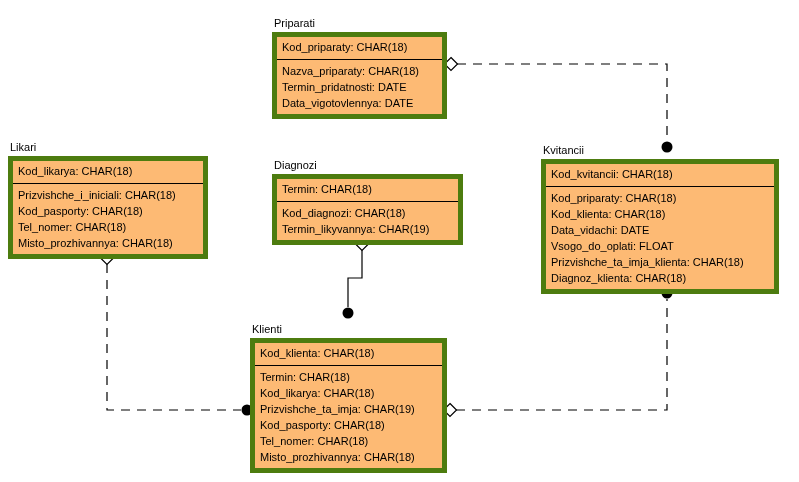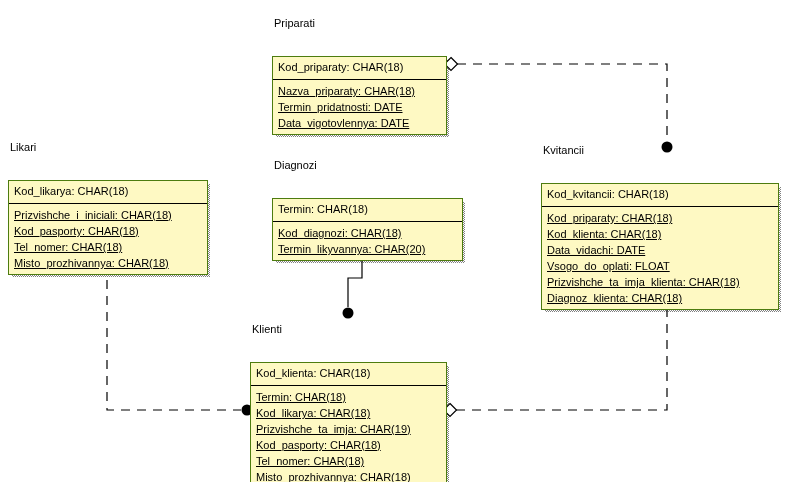--- a/index.html
+++ b/index.html
@@ -12,36 +12,35 @@
   #canvas{position:absolute;left:0;top:16px;width:799px;height:482px;}
   svg.links{position:absolute;left:0;top:0;width:799px;height:482px;pointer-events:none;}
 
   .entity{position:absolute;}
   .entity-label{
     position:absolute;left:2px;top:-15px;
     font-size:11px;line-height:13px;color:#000;white-space:nowrap;
   }
   .entity-box{
     position:absolute;left:0;top:0;
-    border:1px solid #4d7c0f;background:#fef9c3;
+    border:5px solid #4d7c0f;background:#fdba74;
     box-sizing:border-box;
-    margin-top:24px;
   }
   
   .entity-box::after{
     content:"";position:absolute;left:3px;top:3px;width:100%;height:100%;
     background-image:
       linear-gradient(45deg,#808080 25%,transparent 25%,transparent 75%,#808080 75%),
       linear-gradient(45deg,#808080 25%,transparent 25%,transparent 75%,#808080 75%);
     background-size:2px 2px;
     background-position:0 0,1px 1px;
     z-index:-1;
   }
   .pk-section{border-bottom:1px solid #000;padding:2px 0 3px 0;}
-  .attr-section{padding:3px 0 3px 0;text-decoration:underline;}
+  .attr-section{padding:3px 0 3px 0;}
   .attr{
     font-size:11px;line-height:16px;height:16px;
     padding:0 5px;white-space:nowrap;color:#000;
   }
   .pk-section .attr{line-height:17px;height:17px;}
 </style>
 </head>
 <body>
 
 <div id="canvas">
@@ -95,21 +94,21 @@
       </div>
     </div>
     <div class="entity" style="left: 272px; top: 158px; width: 191px;">
       <div class="entity-label">Diagnozi</div>
       <div class="entity-box" style="width: 191px;">
         <div class="pk-section">
           <div class="attr">Termin: CHAR(18)</div>
         </div>
         <div class="attr-section">
           <div class="attr">Kod_diagnozi: CHAR(18)</div>
-          <div class="attr">Termin_likyvannya: CHAR(20)</div>
+          <div class="attr">Termin_likyvannya: CHAR(19)</div>
         </div>
       </div>
     </div>
     <div class="entity" style="left: 541px; top: 143px; width: 238px;">
       <div class="entity-label">Kvitancii</div>
       <div class="entity-box" style="width: 238px;">
         <div class="pk-section">
           <div class="attr">Kod_kvitancii: CHAR(18)</div>
         </div>
         <div class="attr-section">

